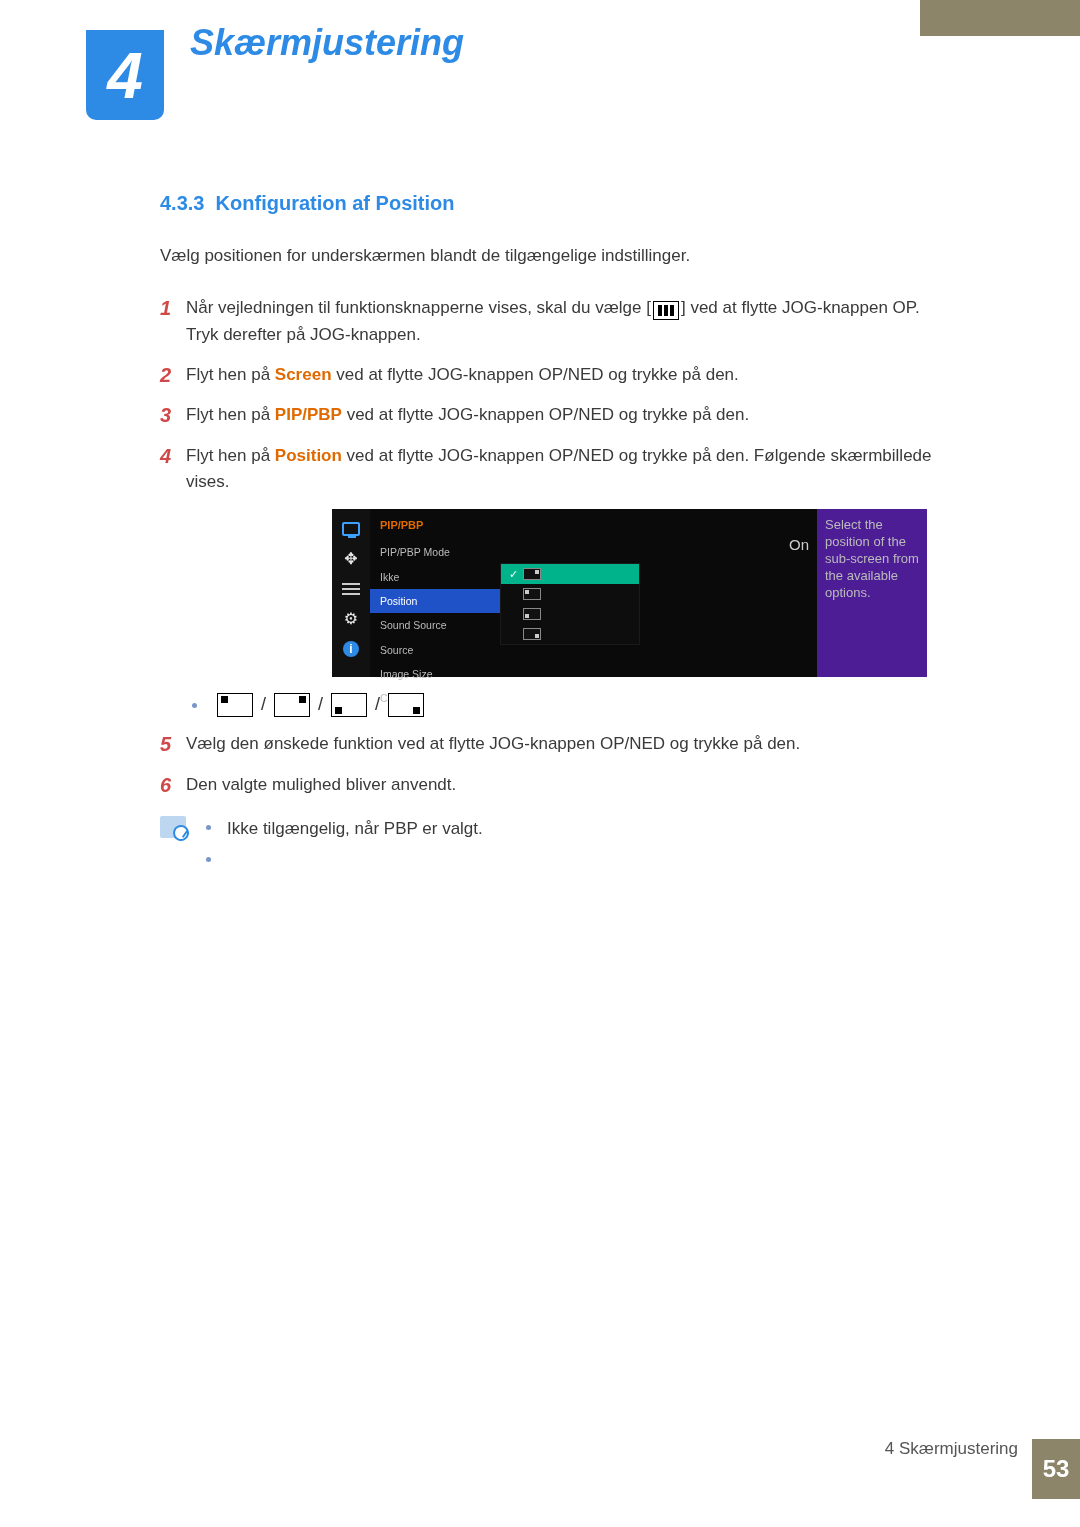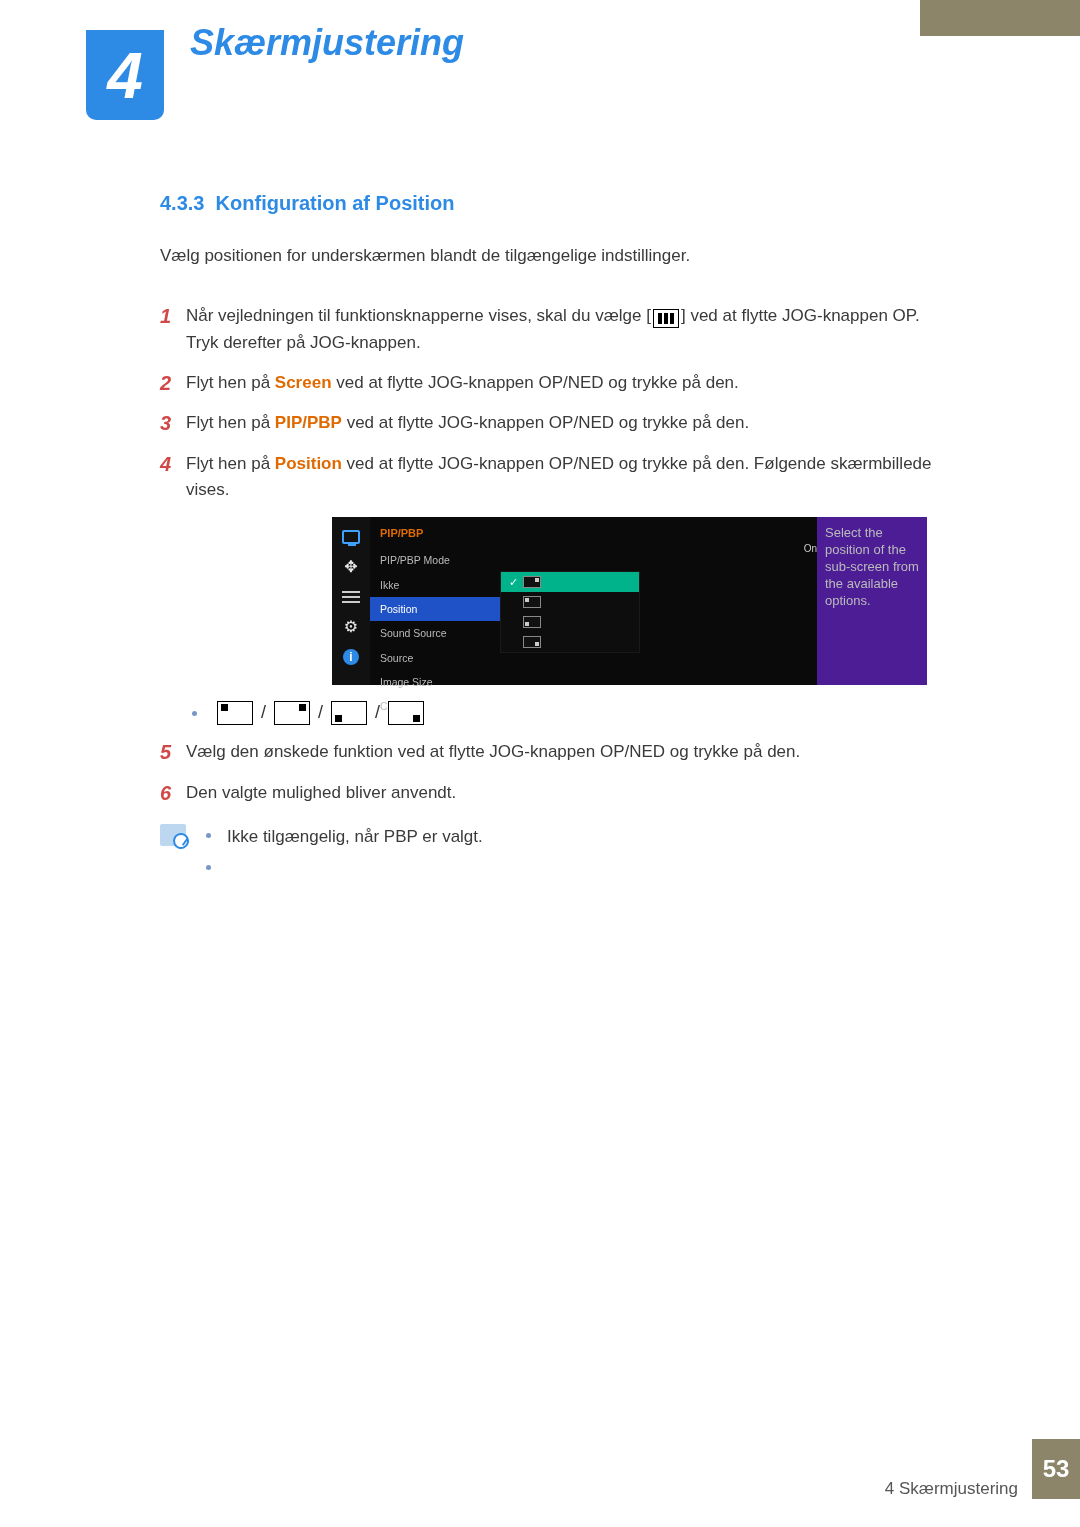--- a/index.html
+++ b/index.html
@@ -45,21 +45,21 @@
     font-size: 17px;
     line-height: 1.55;
     color: #3a3a3a;
   }
   .section-heading {
     color: #2d8ae5;
     font-size: 20px;
     font-weight: bold;
     margin-bottom: 24px;
   }
-  .intro { margin-bottom: 34px; }
+  .intro { margin-bottom: 26px; }
   .step { display: flex; margin-bottom: 14px; }
   .step-num {
     flex: 0 0 26px;
     color: #d14848;
     font-style: italic;
     font-size: 20px;
     font-weight: bold;
     line-height: 1.3;
   }
   .step-body { flex: 1; }
@@ -115,21 +115,21 @@
     padding: 8px 0 0 0;
   }
   .osd-title { color:#e06a00; font-weight:bold; padding:0 10px 6px; font-size:11px; }
   .osd-row { padding: 4px 10px; font-size:10.5px; color:#bbb; position:relative; }
   .osd-row.active { background:#1f52c7; color:#fff; }
   .osd-valuecol {
     flex: 1;
     padding-top: 24px;
     position: relative;
   }
-  .osd-on { position:absolute; top:24px; right:0; font-size:10px; color:#ccc; }
+  .osd-on { position:absolute; top:24px; right:8px; font-size:15px; color:#ccc; }
   .osd-options {
     margin-top: 30px;
     width: 140px;
     background: #0d0d0d;
     border:1px solid #1a1a1a;
   }
   .osd-opt {
     height: 20px;
     display:flex; align-items:center;
     padding-left: 8px;
@@ -174,21 +174,21 @@
     width:26px;height:22px;background:#bcd7ef;position:relative;border-radius:2px;
   }
   .note-icon::after{content:"";position:absolute;right:-3px;bottom:-3px;width:12px;height:12px;border-radius:50%;border:2px solid #2d8ae5;background:#fff;transform:rotate(20deg);}
   .note-icon::before{content:"";position:absolute;right:0px;bottom:0px;width:2px;height:8px;background:#2d8ae5;transform:rotate(35deg);z-index:2;}
   .note-list { flex:1; }
   .note-list .nline { display:flex; margin-bottom:6px; }
   .nline .nb{width:5px;height:5px;border-radius:50%;background:#7896c8;margin:9px 16px 0 0;flex:0 0 5px;}
   
   .footer {
     position:absolute; bottom:28px; right:0;
-    display:flex; align-items:flex-end;
+    display:flex; align-items:flex-start;
   }
   .footer-text { font-size:17px; color:#555; margin-right:14px; }
   .footer-page {
     width:48px;height:60px;background:#8d856a;color:#fff;
     font-size:24px;font-weight:bold;display:flex;align-items:center;justify-content:center;
   }
 </style>
 </head>
 <body>
 

